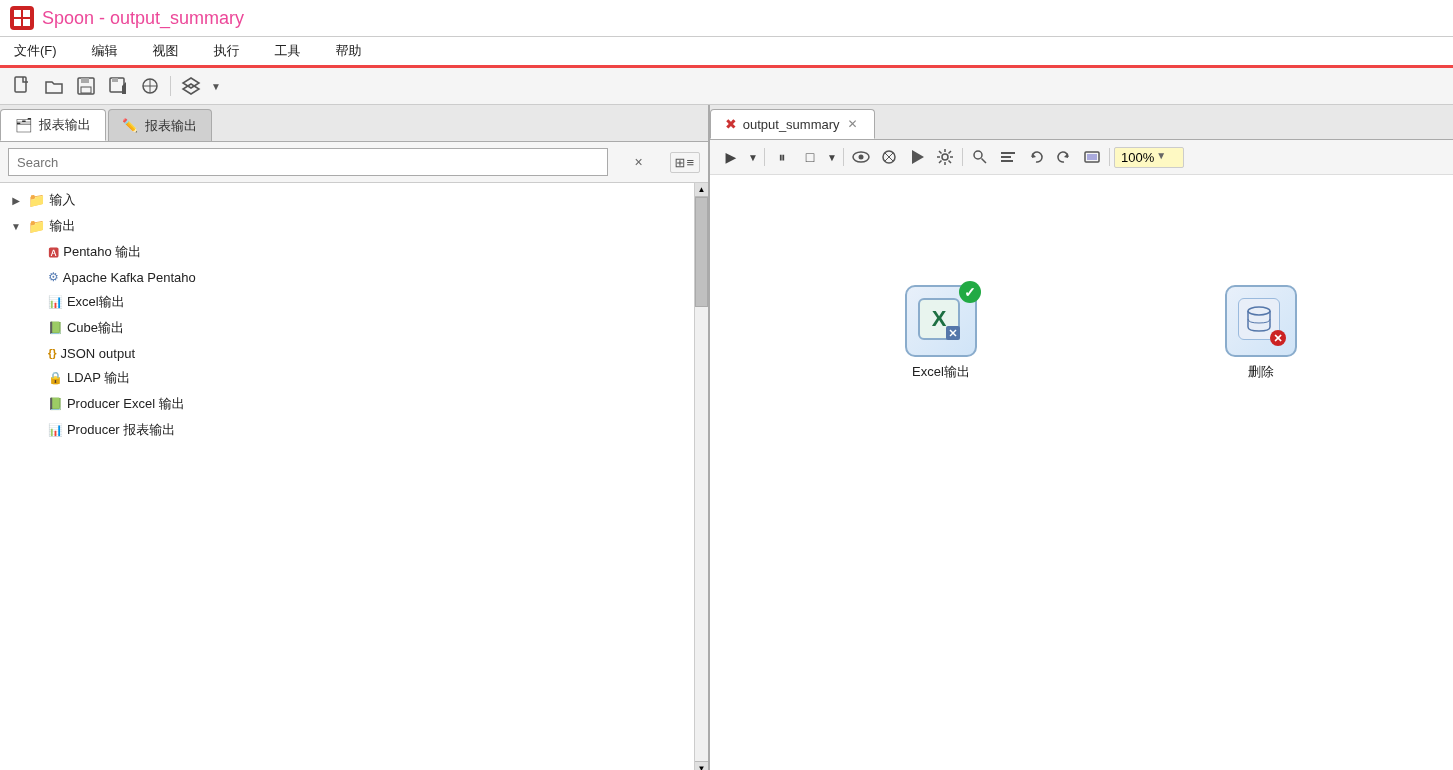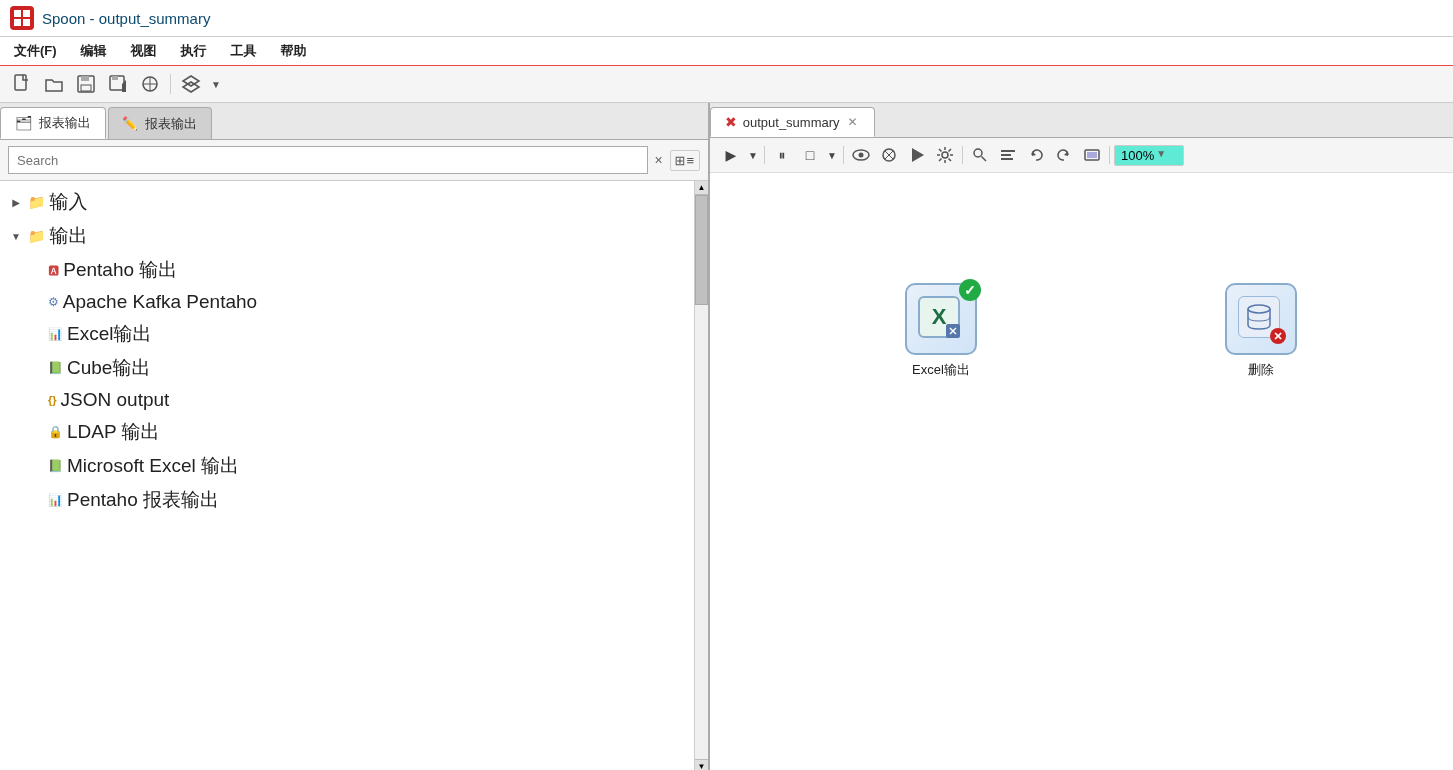--- a/index.html
+++ b/index.html
@@ -15,34 +15,33 @@
     
     .title-bar {
       display: flex;
       align-items: center;
       padding: 6px 10px;
       background: #fff;
       border-bottom: 1px solid #ccc;
       gap: 8px;
     }
     .title-bar-text {
-      font-size: 15px;
+      font-size: 18px;
       font-weight: 500;
-      color: #0c4a6e;
+      color: #ec4899;
     }
 
     
     .menu-bar {
       display: flex;
       align-items: center;
       padding: 3px 10px;
       background: #fff;
-      border-bottom: 1px solid #ef4444;
-      gap: 16px;
-      font-weight: bold;
+      border-bottom: 3px solid #ef4444;
+      gap: 27px;
     }
     .menu-item {
       font-size: 13px;
       color: #222;
       cursor: pointer;
       padding: 2px 4px;
     }
 
     
     .toolbar {
@@ -119,21 +118,21 @@
       font-size: 14px;
     }
 
     
     .search-bar {
       display: flex;
       align-items: center;
       padding: 6px 8px;
       background: #f5f5f5;
       border-bottom: 1px solid #ccc;
-      gap: 0;
+      gap: 20px;
     }
     .search-input {
       flex: 1;
       height: 28px;
       border: 1px solid #aaa;
       padding: 2px 8px;
       font-size: 13px;
       color: #999;
       background: #fff;
       outline: none;
@@ -186,21 +185,21 @@
       align-items: center;
       justify-content: center;
       font-size: 10px;
       color: #555;
     }
     .tree-item-icon {
       font-size: 14px;
       color: #5a7fb5;
     }
     .tree-item-label {
-      font-size: 19px;
+      font-size: 13px;
     }
     .tree-children {
       padding-left: 20px;
     }
 
     
     .right-panel {
       flex: 1;
       background: #fff;
       display: flex;
@@ -266,21 +265,21 @@
       width: 1px;
       height: 18px;
       background: #ccc;
       margin: 0 2px;
     }
     .rt-dropdown {
       display: flex;
       align-items: flex-start;
       gap: 2px;
       border: 1px solid #ccc;
-      background: #5eead4;
+      background: #fef9c3;
       padding: 2px 6px;
       font-size: 13px;
       cursor: pointer;
       border-radius: 2px;
       min-width: 70px;
     }
 
     
     .canvas-area {
       flex: 1;
@@ -465,26 +464,26 @@
             <span class="tree-item-label">JSON output</span>
           </div>
           <div class="tree-item">
             <span class="tree-arrow" style="opacity:0;"> </span>
             <span class="tree-item-icon" style="font-size:12px;">🔒</span>
             <span class="tree-item-label">LDAP 输出</span>
           </div>
           <div class="tree-item">
             <span class="tree-arrow" style="opacity:0;"> </span>
             <span class="tree-item-icon" style="font-size:12px;color:#1d6f42;">📗</span>
-            <span class="tree-item-label">Microsoft Excel 输出</span>
+            <span class="tree-item-label">Producer Excel 输出</span>
           </div>
           <div class="tree-item">
             <span class="tree-arrow" style="opacity:0;"> </span>
             <span class="tree-item-icon" style="font-size:12px;color:#5577aa;">📊</span>
-            <span class="tree-item-label">Pentaho 报表输出</span>
+            <span class="tree-item-label">Producer 报表输出</span>
           </div>
         </div>
       </div>
 
       <div style="width:14px;background:#f0f0f0;border-left:1px solid #ccc;display:flex;flex-direction:column;position:relative;">
         <div style="height:14px;background:#e0e0e0;border-bottom:1px solid #bbb;display:flex;align-items:center;justify-content:center;cursor:pointer;font-size:8px;">▲</div>
         <div style="flex:1;position:relative;">
           <div style="position:absolute;top:0;left:0;right:0;height:110px;background:#c0c0c0;border:1px solid #aaa;cursor:pointer;"></div>
         </div>
         <div style="height:14px;background:#e0e0e0;border-top:1px solid #bbb;display:flex;align-items:center;justify-content:center;cursor:pointer;font-size:8px;">▼</div>

